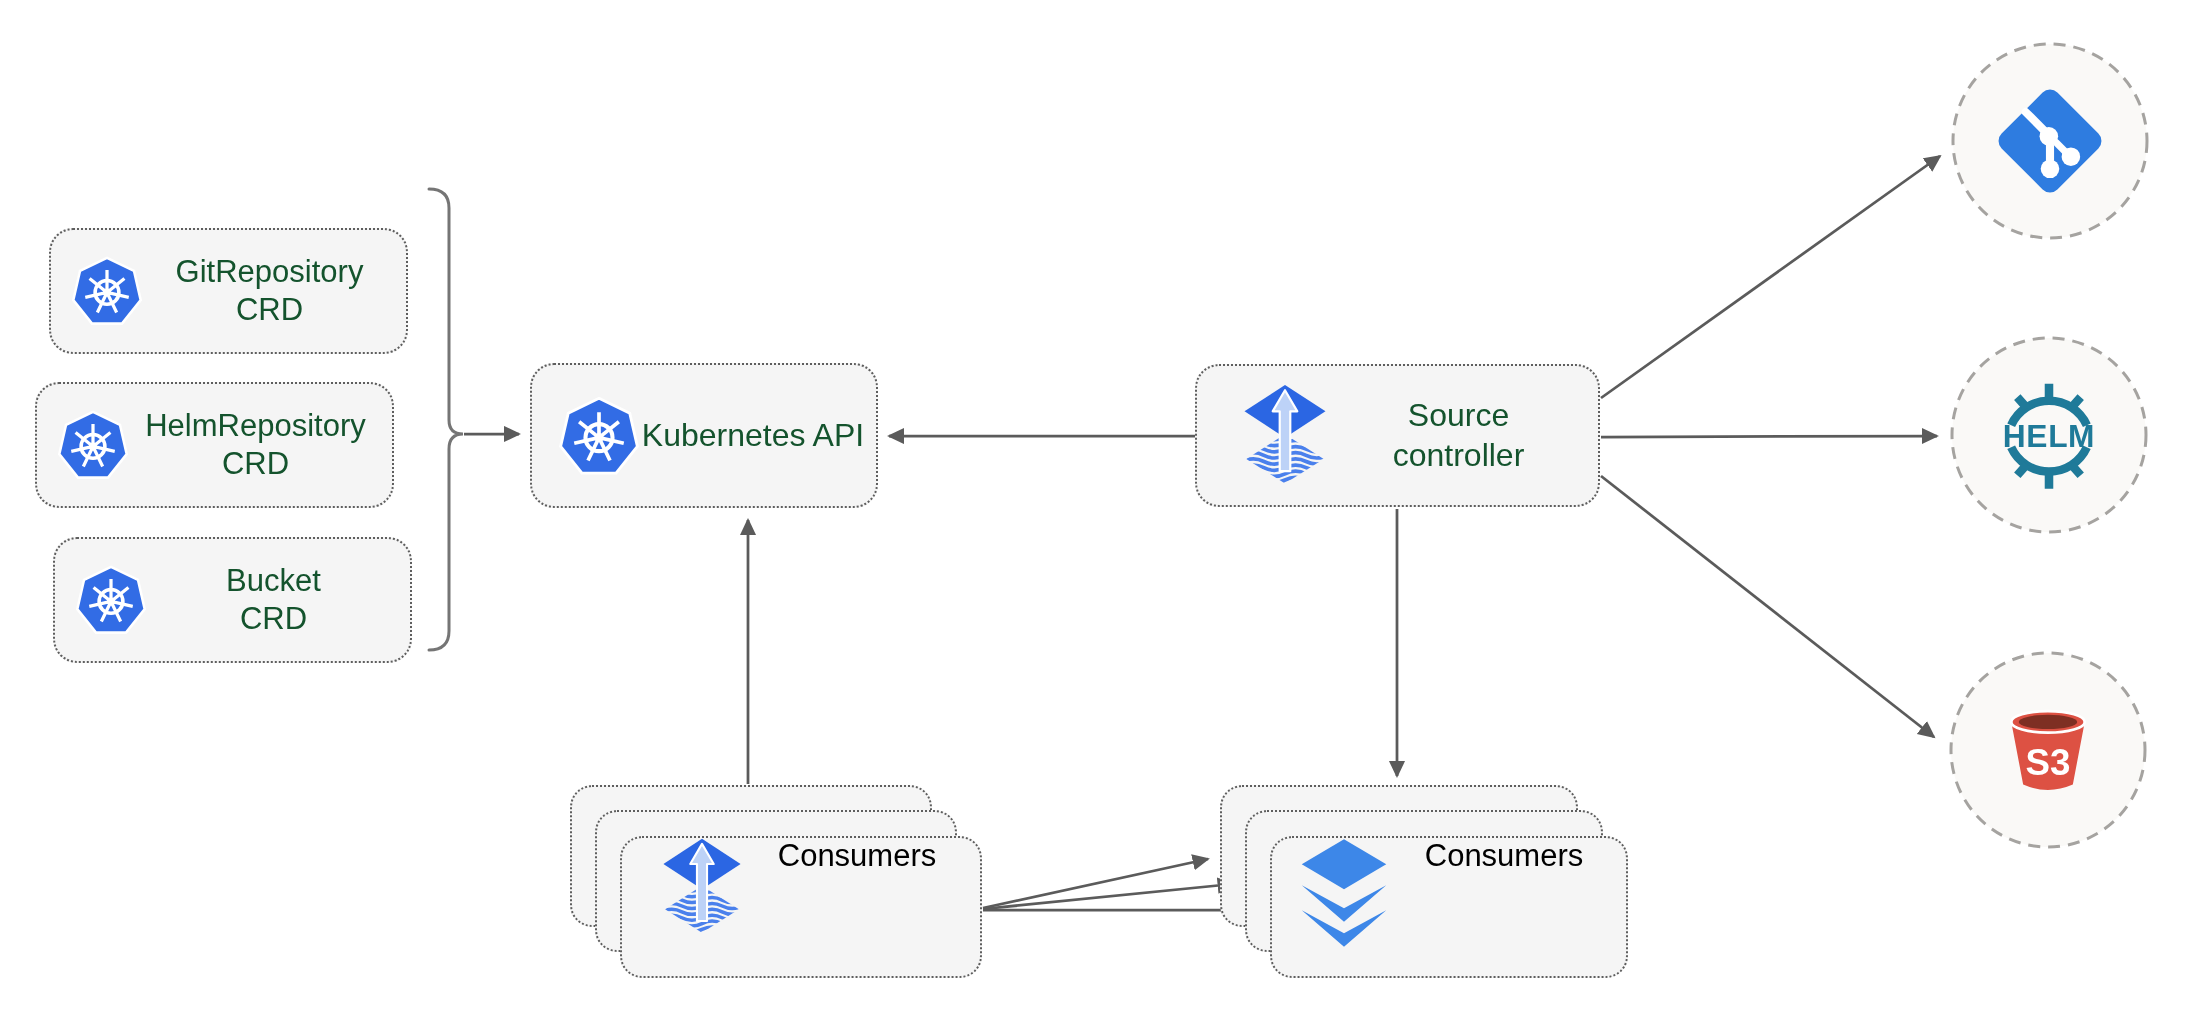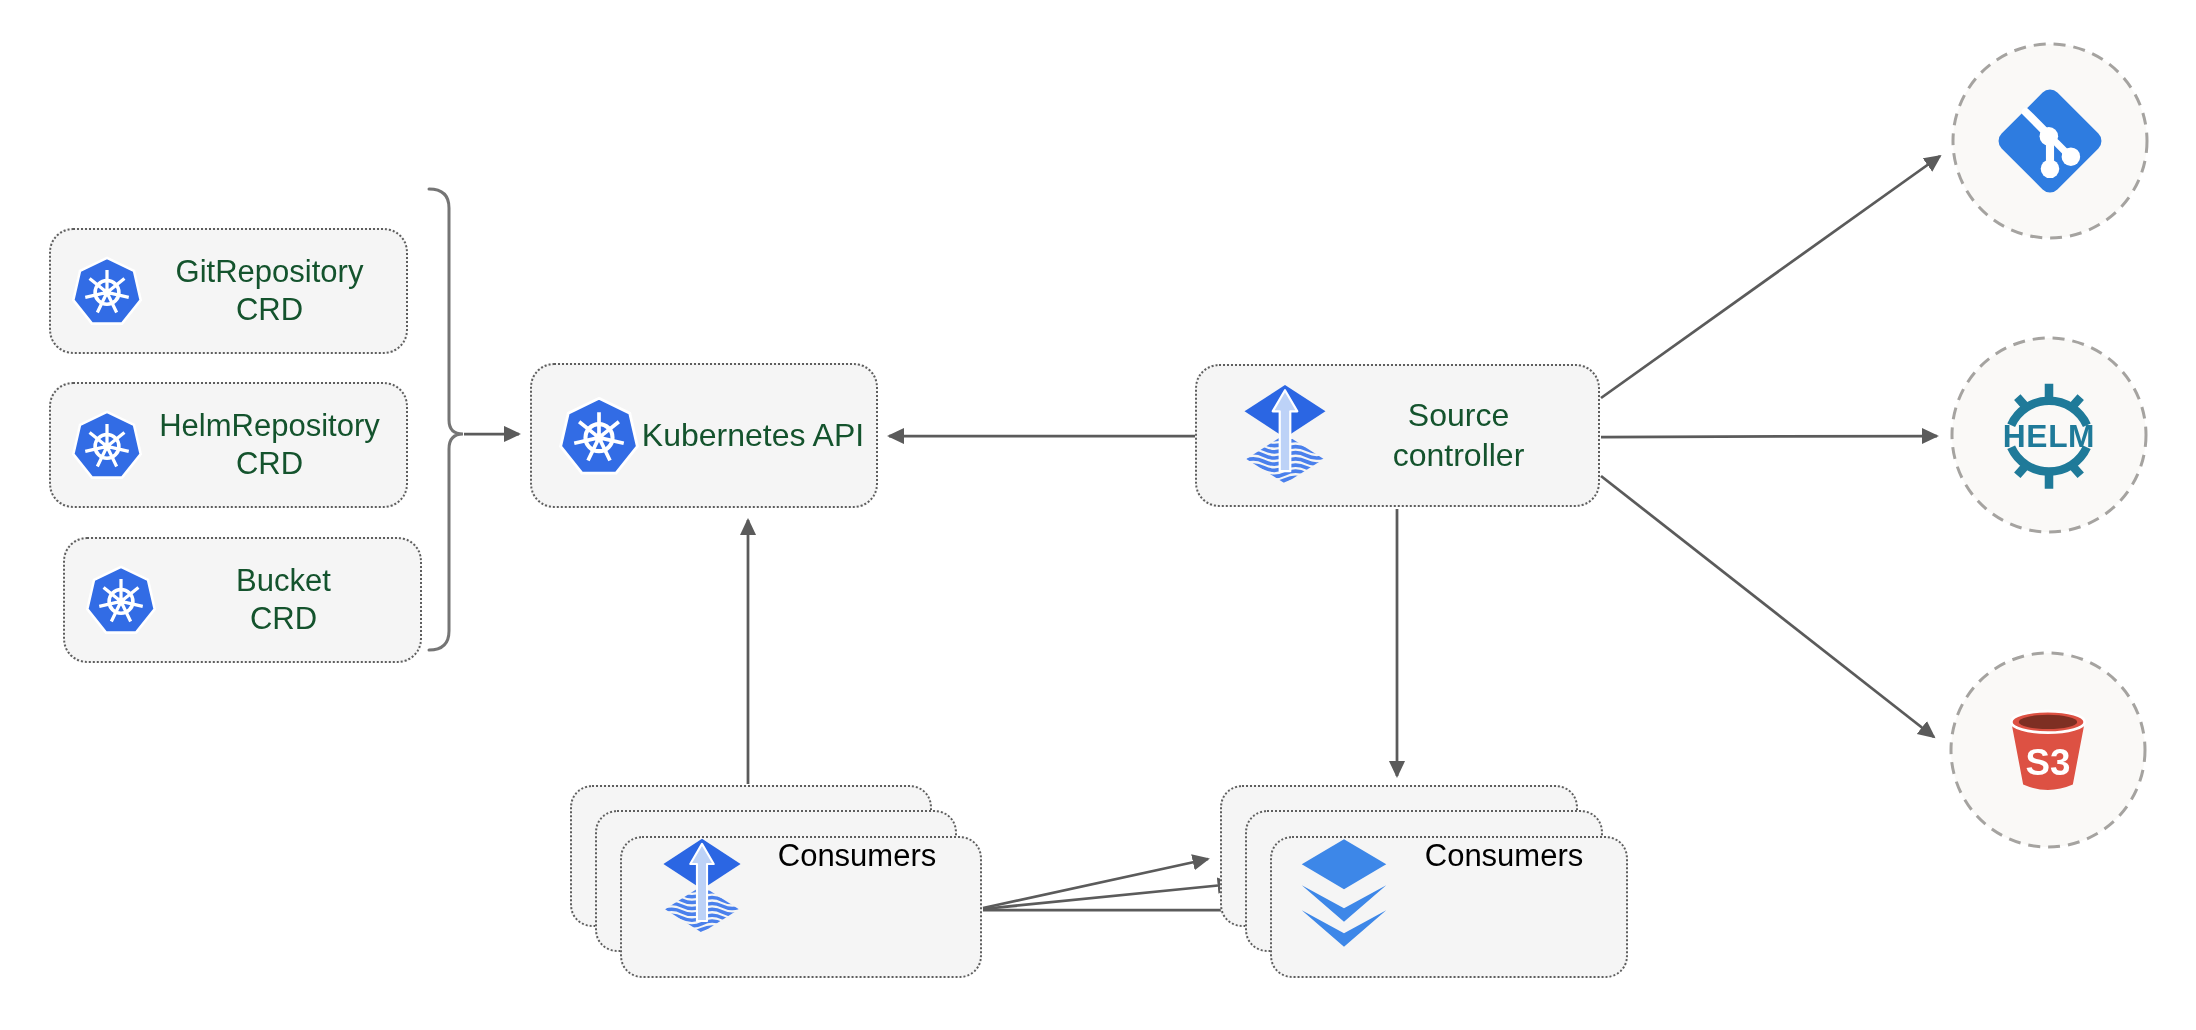--- a/index.html
+++ b/index.html
@@ -131,30 +131,30 @@
 
   <div class="node" style="left:49px;top:228px;width:359px;height:126px;padding-left:20px;">
     <span class="icon">
       <svg width="72" height="72">
           <use href="#sym-k8s"></use>
         </svg>
       </span>
     <div class="label">GitRepository
 CRD</div>
   </div>
-  <div class="node" style="left:49px;top:382px;width:359px;height:126px;padding-left:20px;">
+  <div class="node" style="left:35px;top:382px;width:359px;height:126px;padding-left:20px;">
     <span class="icon">
       <svg width="72" height="72">
           <use href="#sym-k8s"></use>
         </svg>
       </span>
     <div class="label">HelmRepository
 CRD</div>
   </div>
-  <div class="node" style="left:63px;top:537px;width:359px;height:126px;padding-left:20px;">
+  <div class="node" style="left:53px;top:537px;width:359px;height:126px;padding-left:20px;">
     <span class="icon">
       <svg width="72" height="72">
           <use href="#sym-k8s"></use>
         </svg>
       </span>
     <div class="label">Bucket
 CRD</div>
   </div>
 
   <div class="node" style="left:1195px;top:364px;width:405px;height:143px;padding-left:44px;">

